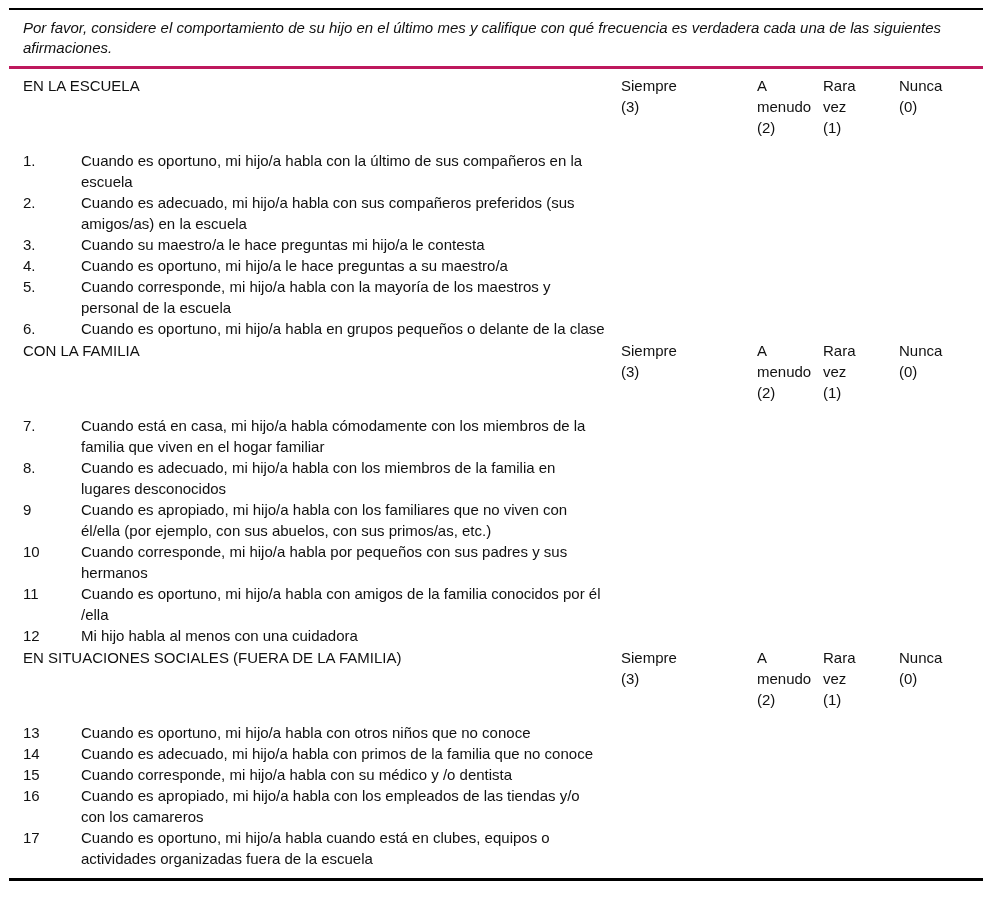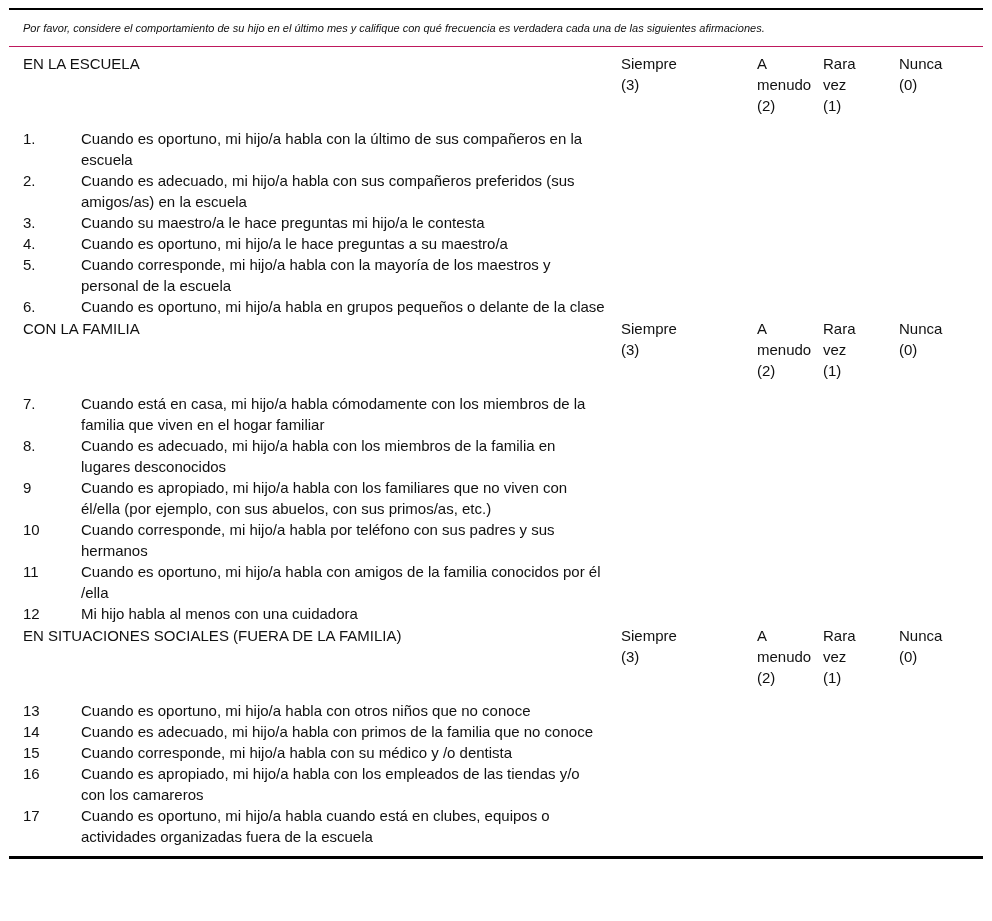--- a/index.html
+++ b/index.html
@@ -2,24 +2,24 @@
 <html><head>
 <meta charset="utf-8">
 <style>
   * { box-sizing: border-box; }
   html, body { margin: 0; padding: 0; background: #ffffff; }
   body { font-family: "Liberation Sans", sans-serif; color: #111111; }
   .sheet { width: 992px; height: 921px; padding: 8px 9px 0 9px; background: #ffffff; overflow: hidden; }
   .qtable { border-top: 2px solid #000; border-bottom: 3px solid #000; }
   .instructions {
     font-style: italic;
-    font-size: 11px;
+    font-size: 15px;
     line-height: 20px;
     padding: 8px 40px 8px 14px;
-    border-bottom: 1px solid #be185d;
+    border-bottom: 3px solid #be185d;
   }
   .tbody { padding: 5px 0 9px 0; }
   .row {
     display: grid;
     grid-template-columns: 58px 1fr 96px 106px 76px 78px;
     padding: 0 6px 0 14px;
     font-size: 15px;
     line-height: 21px;
   }
   .section-row { padding-top: 1px; padding-bottom: 12px; }
@@ -142,21 +142,21 @@
       <div class="row item-row">
         <div class="num">9</div>
         <div class="stmt">Cuando es apropiado, mi hijo/a habla con los familiares que no viven con él/ella (por ejemplo, con sus abuelos, con sus primos/as, etc.)</div>
         <div class="cell"></div>
           <div class="cell"></div>
           <div class="cell"></div>
           <div class="cell"></div>
       </div>
       <div class="row item-row">
         <div class="num">10</div>
-        <div class="stmt">Cuando corresponde, mi hijo/a habla por teléfono con sus padres y sus hermanos</div>
+        <div class="stmt">Cuando corresponde, mi hijo/a habla por pequeños con sus padres y sus hermanos</div>
         <div class="cell"></div>
           <div class="cell"></div>
           <div class="cell"></div>
           <div class="cell"></div>
       </div>
       <div class="row item-row">
         <div class="num">11</div>
         <div class="stmt">Cuando es oportuno, mi hijo/a habla con amigos de la familia conocidos por él /ella</div>
         <div class="cell"></div>
           <div class="cell"></div>

